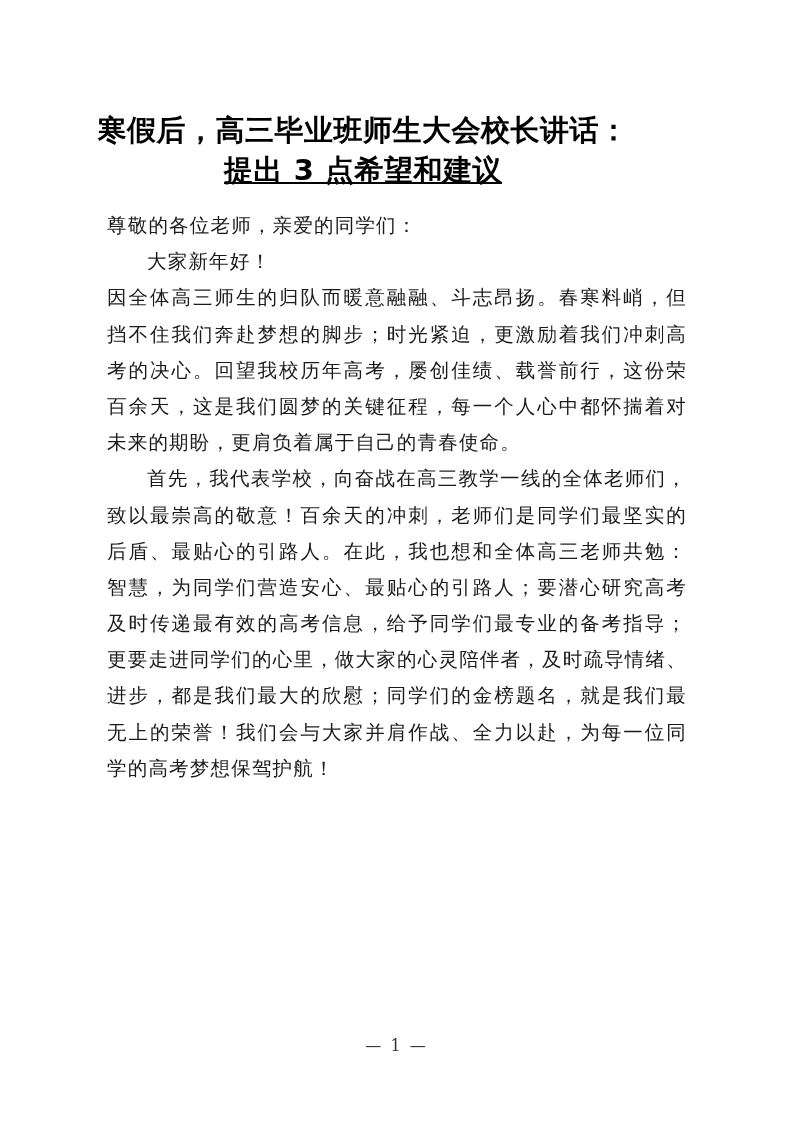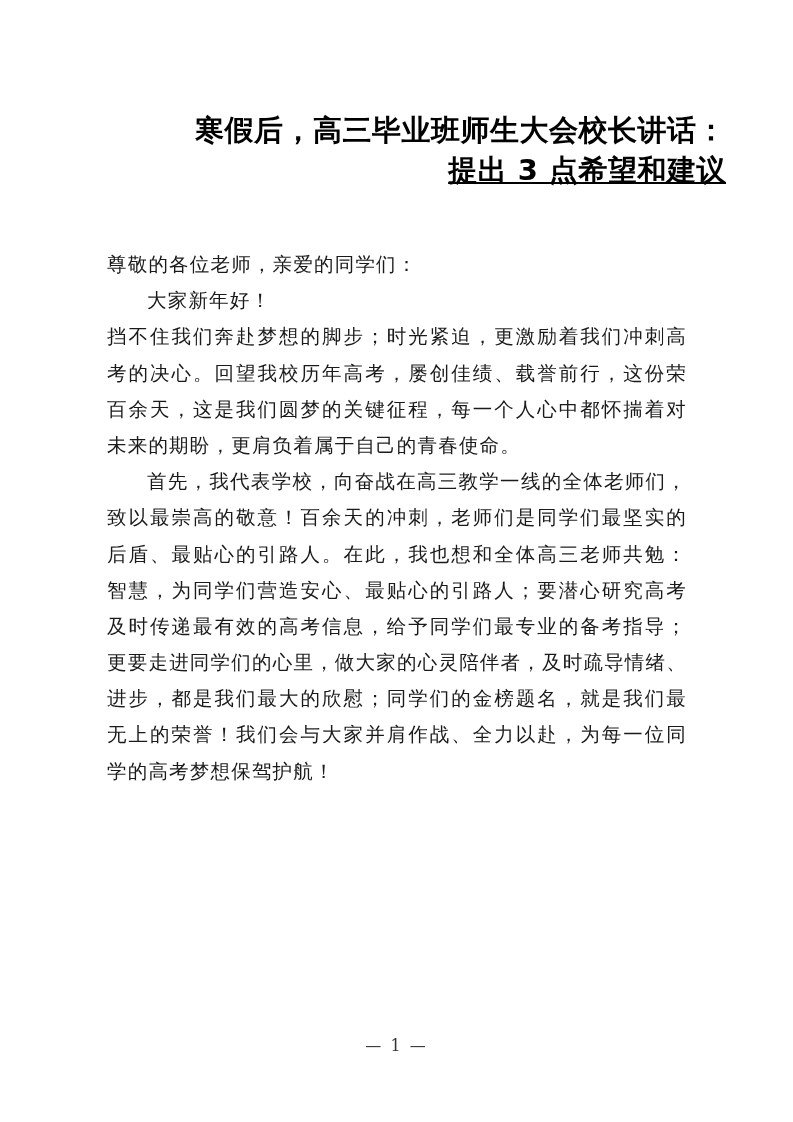--- a/index.html
+++ b/index.html
@@ -19,21 +19,21 @@
       position: absolute;
       left: 0; top: 0;
       width: 793px;
       height: 1122px;
       background: #ffffff;
     }
     .title {
       position: absolute;
       left: 0;
       width: 726px;
-      text-align: right;
+      text-align: center;
       font-family: "DejaVu Sans", "Liberation Sans", sans-serif;
       font-weight: bold;
       font-size: 29px;
       letter-spacing: 0.5px;
       color: #000000;
       white-space: nowrap;
     }
     .title.l1 { top: 111px; }
     .title.l2 { top: 151px; text-decoration: underline; }
     .body-text {
@@ -48,21 +48,21 @@
       color: #1a1a1a;
     }
     .line {
       display: block;
       white-space: nowrap;
       height: 36.2px;
       text-align-last: justify;
     }
     .line.last { text-align-last: left; }
     .line.indent { padding-left: 40px; }
-    .salutation { text-align-last: left; margin-top: 39px; }
+    .salutation { text-align-last: left; }
     .page-number {
       position: absolute;
       top: 1036px;
       left: 0;
       width: 793px;
       text-align: center;
       font-size: 16px;
       color: #333333;
       letter-spacing: 2px;
     }
@@ -73,20 +73,21 @@
 <div class="page">
 
   <div class="title l1">寒假后，高三毕业班师生大会校长讲话：</div>
   <div class="title l2">提出 3 点希望和建议</div>
 
   <div class="body-text">
     <span class="line salutation">尊敬的各位老师，亲爱的同学们：</span>
     <span class="line indent last">大家新年好！</span>
 
     <div>
+      <span class="line">因全体高三师生的归队而暖意融融、斗志昂扬。春寒料峭，但</span>
       <span class="line">挡不住我们奔赴梦想的脚步；时光紧迫，更激励着我们冲刺高</span>
       <span class="line">考的决心。回望我校历年高考，屡创佳绩、载誉前行，这份荣</span>
       <span class="line">百余天，这是我们圆梦的关键征程，每一个人心中都怀揣着对</span>
       <span class="line last">未来的期盼，更肩负着属于自己的青春使命。</span>
     </div>
 
     <div>
       <span class="line indent">首先，我代表学校，向奋战在高三教学一线的全体老师们，</span>
       <span class="line">致以最崇高的敬意！百余天的冲刺，老师们是同学们最坚实的</span>
       <span class="line">后盾、最贴心的引路人。在此，我也想和全体高三老师共勉：</span>

